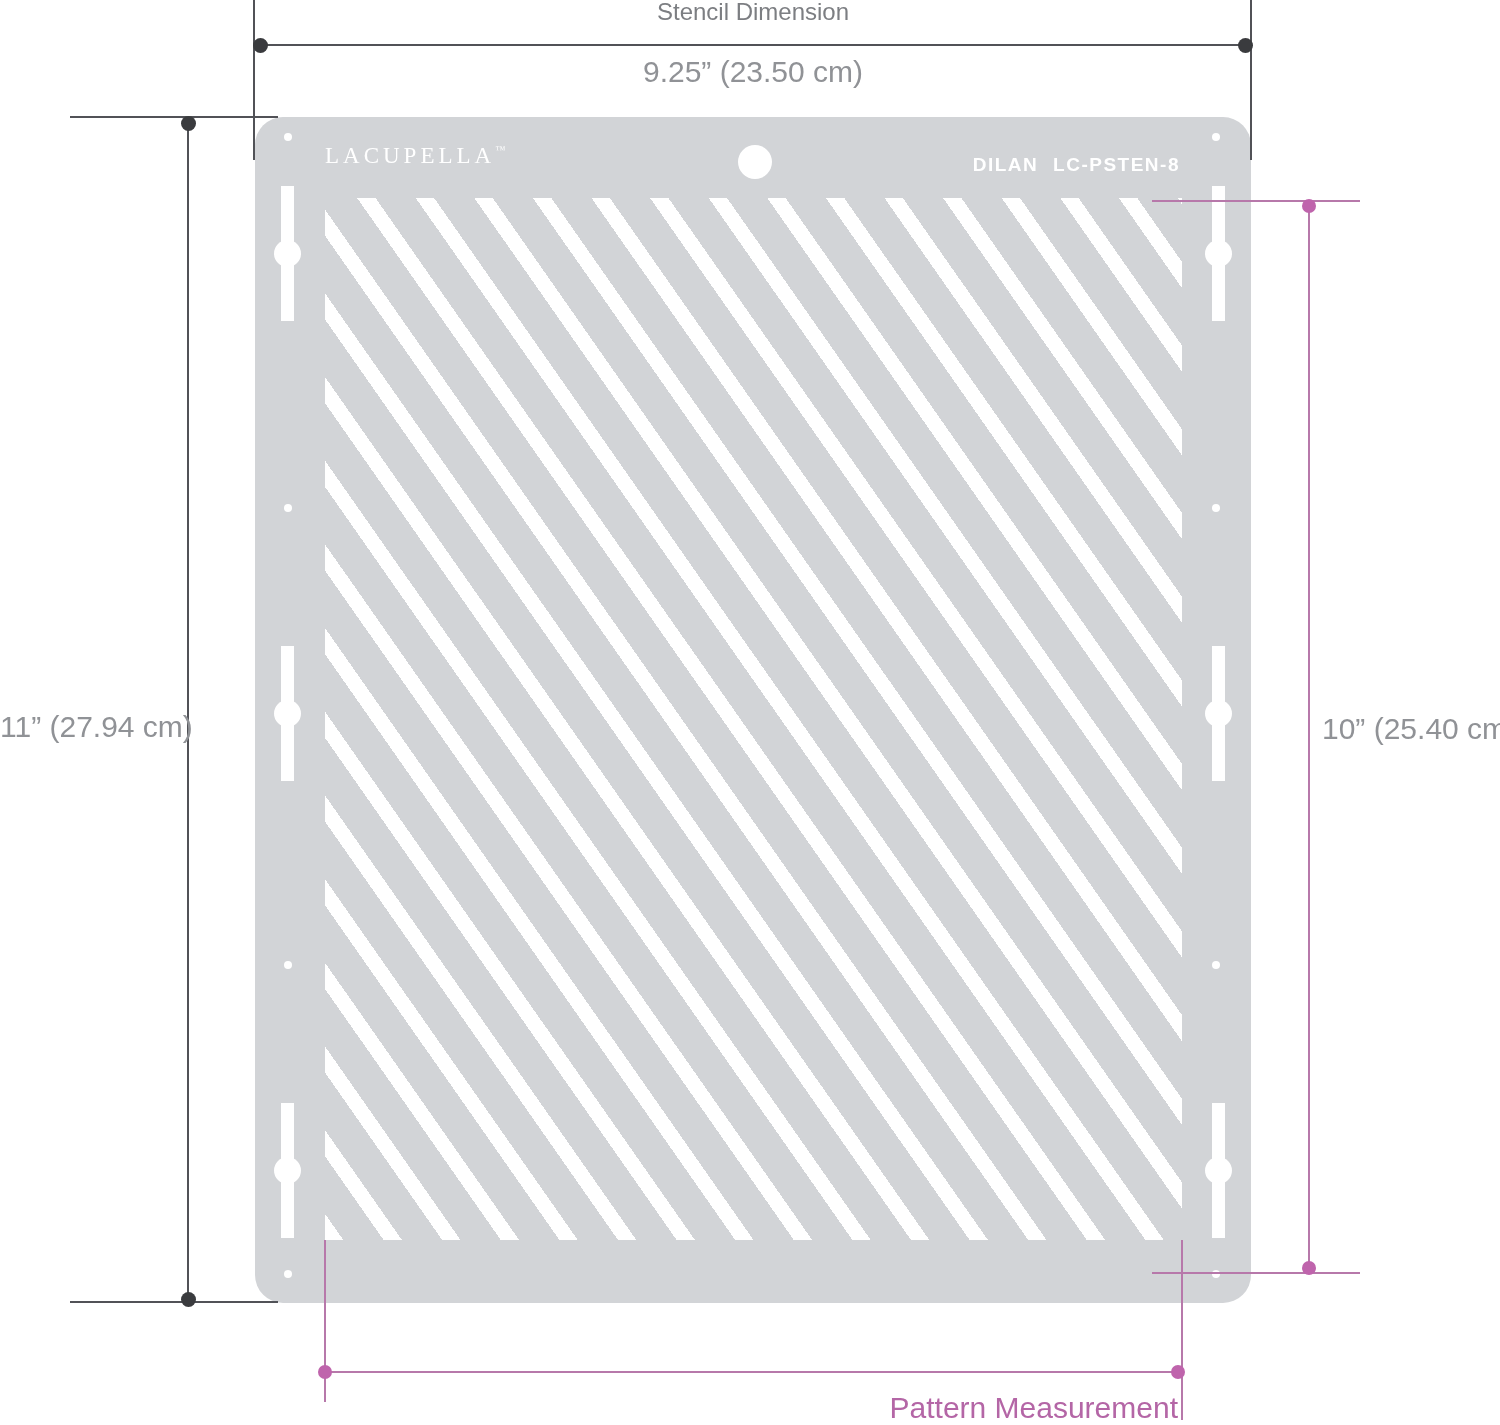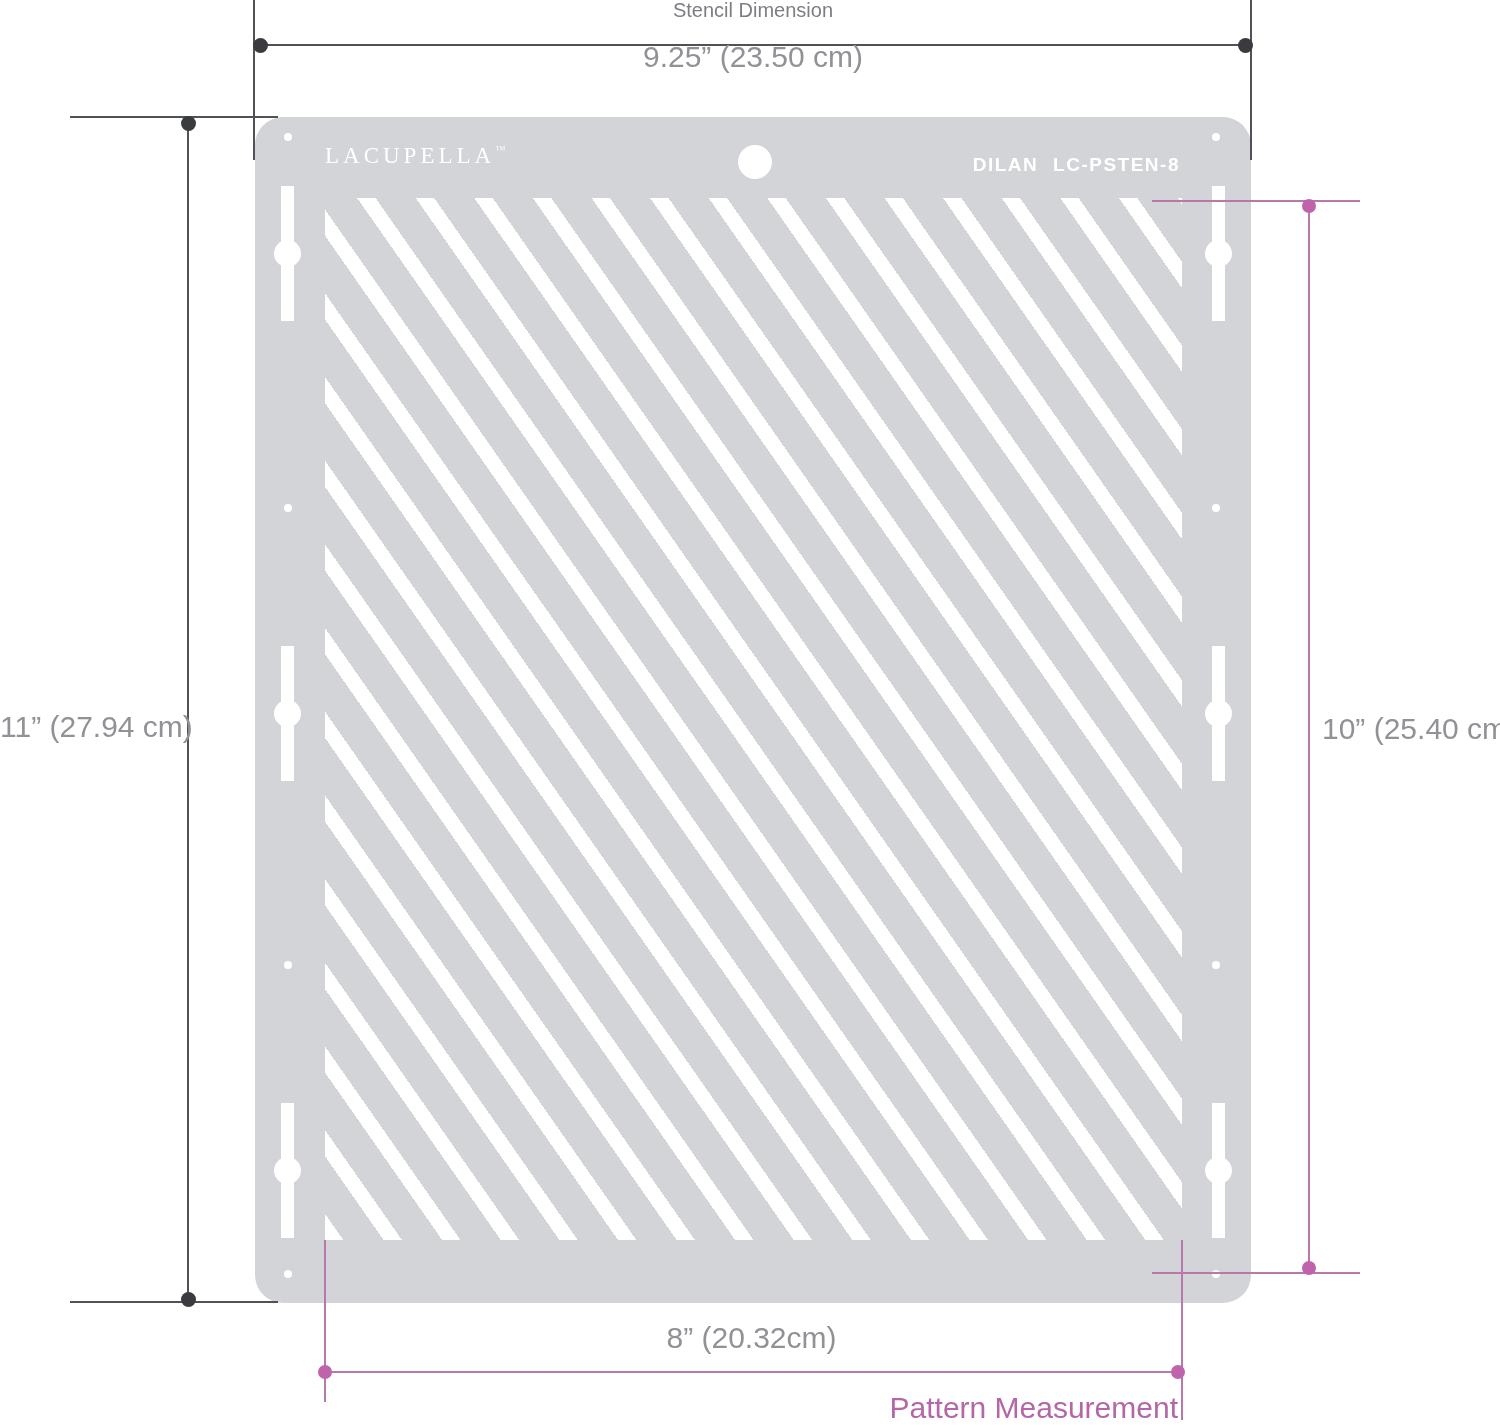--- a/index.html
+++ b/index.html
@@ -42,21 +42,21 @@
   .reg-bar{position:absolute;left:0;top:0;width:13px;height:135px;background:#fff;}
   .reg-circle{position:absolute;left:50%;top:50%;width:27px;height:27px;margin:-13.5px 0 0 -13.5px;border-radius:50%;background:#fff;}
   
   .ln{position:absolute;}
   .dark{background:var(--dark_line);}
   .pink{background:var(--pink_line);}
   .dot{position:absolute;width:15px;height:15px;border-radius:50%;background:var(--dark_dot);}
   .dot.p{width:14px;height:14px;background:var(--pink_dot);}
   .lbl{position:absolute;line-height:1;white-space:nowrap;}
   .lbl.center{text-align:center;}
-  .t-title{font-size:20px;color:var(--title_gray);}
+  .t-title{font-size:24px;color:var(--title_gray);}
   .t-meas{font-size:30px;color:var(--text_gray);}
   .t-pink{font-size:30px;color:var(--pink_text);}
 </style>
 </head>
 <body>
 
 <div class="canvas">
 
   <div class="stencil">
     
@@ -103,37 +103,36 @@
       <div class="reg-circle"></div>
     </div>
 
   <div class="ln dark" style="left:253px;top:0;width:2px;height:160px;"></div>
   <div class="ln dark" style="left:1250px;top:0;width:2px;height:160px;"></div>
 
   <div class="ln dark" style="left:260px;top:44px;width:986px;height:2px;"></div>
   <div class="dot" style="left:253px;top:38px;"></div>
   <div class="dot" style="left:1238px;top:38px;"></div>
   <div class="lbl center t-title" style="left:255px;top:0;width:996px;">Stencil Dimension</div>
-  <div class="lbl center t-meas" style="left:255px;top:42px;width:996px;">9.25” (23.50 cm)</div>
+  <div class="lbl center t-meas" style="left:255px;top:57px;width:996px;">9.25” (23.50 cm)</div>
 
   <div class="ln dark" style="left:70px;top:116px;width:208px;height:2px;"></div>
   <div class="ln dark" style="left:70px;top:1301px;width:208px;height:2px;"></div>
   <div class="ln dark" style="left:187px;top:123px;width:2px;height:1176px;"></div>
   <div class="dot" style="left:181px;top:116px;"></div>
   <div class="dot" style="left:181px;top:1292px;"></div>
   <div class="lbl center t-meas" style="left:0;top:712px;width:180px;">11” (27.94 cm)</div>
 
   <div class="ln pink" style="left:1152px;top:200px;width:208px;height:2px;"></div>
   <div class="ln pink" style="left:1152px;top:1272px;width:208px;height:2px;"></div>
   <div class="ln pink" style="left:1308px;top:206px;width:2px;height:1062px;"></div>
   <div class="dot p" style="left:1302px;top:199px;"></div>
   <div class="dot p" style="left:1302px;top:1261px;"></div>
   <div class="lbl t-meas" style="left:1322px;top:714px;width:178px;">10” (25.40 cm)</div>
 
   <div class="ln pink" style="left:324px;top:1240px;width:2px;height:162px;"></div>
   <div class="ln pink" style="left:1181px;top:1240px;width:2px;height:180px;"></div>
   <div class="ln pink" style="left:325px;top:1371px;width:853px;height:2px;"></div>
   <div class="dot p" style="left:318px;top:1365px;"></div>
   <div class="dot p" style="left:1171px;top:1365px;"></div>
-  <div class="lbl center t-meas" style="left:325px;top:1323px;width:853px;">8” (20.32cm)</div>
   <div class="lbl center t-pink" style="left:325px;top:1393px;width:853px;text-align:right;">Pattern Measurement</div>
 
 </div>
 
 </body></html>

